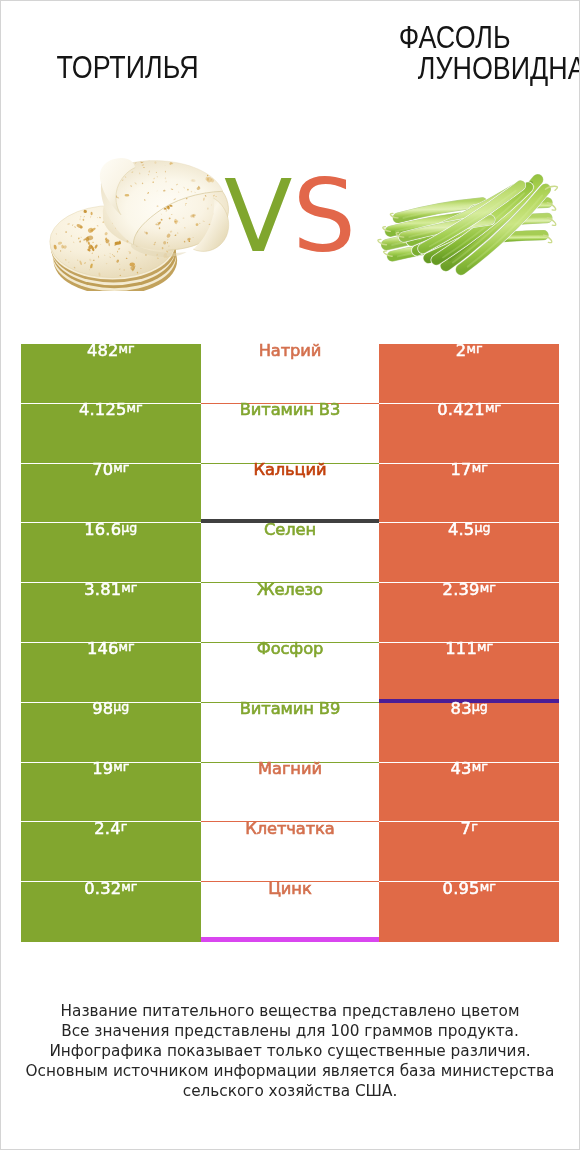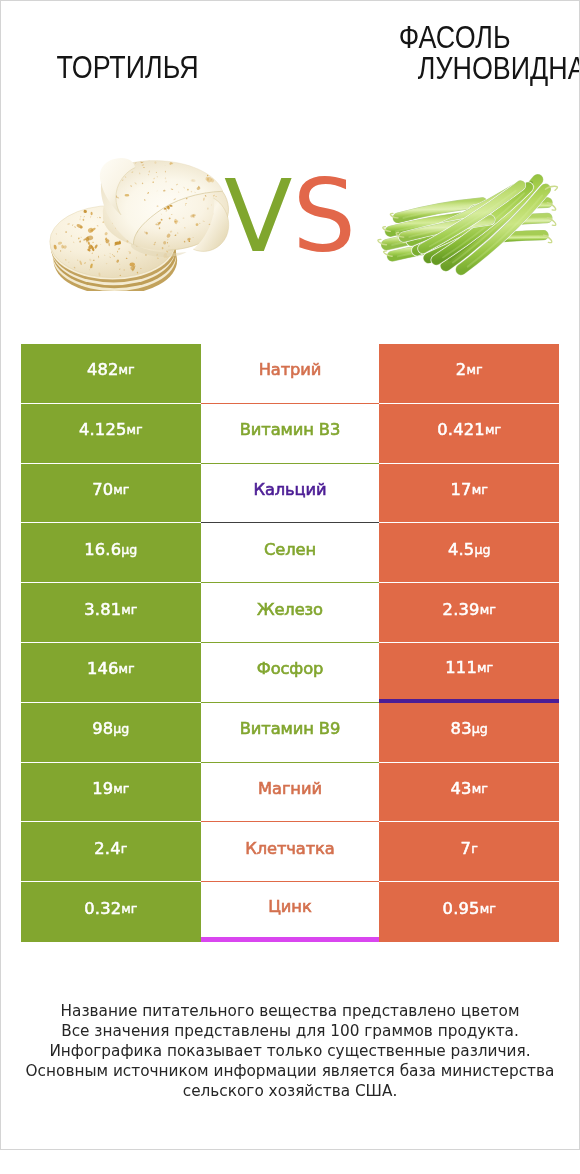--- a/index.html
+++ b/index.html
@@ -13,21 +13,21 @@
   .title.right .tline:nth-child(1){padding-left:330px;box-sizing:border-box;}
   .title.right .tline:nth-child(2){padding-left:347px;box-sizing:border-box;margin-left:48px;}
   .hero{position:absolute;top:0;left:0;width:578px;height:320px;}
   .img-tortilla{position:absolute;left:44px;top:138px;}
   .img-beans{position:absolute;left:368px;top:148px;}
   .vs{position:absolute;left:0;top:166px;width:578px;text-align:center;font-size:100px;line-height:100px;font-weight:400;letter-spacing:0px;font-family:"DejaVu Sans",sans-serif;}
   .vs .v{color:#80a62e;}
   .vs .s{color:#e2674a;}
   .table{position:absolute;left:20px;top:343px;width:538px;}
   .row{display:flex;height:59.8px;}
-  .cell{display:flex;align-items:center;justify-content:center;box-sizing:border-box;}
+  .cell{display:flex;align-items:flex-start;justify-content:center;box-sizing:border-box;}
   .cell>span{position:relative;top:-3.5px;}
   .cleft{width:179.6px;color:#fff;}
   .cmid{width:178.8px;background:#fff;}
   .cright{width:179.6px;color:#fff;}
   .num{font-family:"DejaVu Sans",sans-serif;font-size:16.3px;font-weight:400;-webkit-text-stroke:0.55px;letter-spacing:0.2px;}
   .unit{font-family:"DejaVu Sans",sans-serif;font-size:12.6px;font-weight:400;-webkit-text-stroke:0.45px;}
   .name{font-family:"DejaVu Sans",sans-serif;font-size:16.3px;font-weight:400;-webkit-text-stroke:0.62px;letter-spacing:-0.1px;}
   .footer{position:absolute;left:0;top:1000px;width:578px;text-align:center;font-family:"DejaVu Sans",sans-serif;font-size:15.3px;line-height:20px;color:#262626;}
 </style>
 </head>
@@ -587,21 +587,21 @@
         <div class="cell cright" style="background:#e06a47;border-bottom:1px solid #fff">
           <span class="num">0.421</span>
           <span class="unit">мг</span>
         </div>
       </div>
       <div class="row">
         <div class="cell cleft" style="background:#82a62f;border-bottom:1px solid #fff">
           <span class="num">70</span>
           <span class="unit">мг</span>
         </div>
-        <div class="cell cmid" style="color:#4c1d95;border-bottom:1px solid #404040">
+        <div class="cell cmid" style="color:#c2410c;border-bottom:4px solid #404040">
           <span class="name">Кальций</span>
         </div>
         <div class="cell cright" style="background:#e06a47;border-bottom:1px solid #fff">
           <span class="num">17</span>
           <span class="unit">мг</span>
         </div>
       </div>
       <div class="row">
         <div class="cell cleft" style="background:#82a62f;border-bottom:1px solid #fff">
           <span class="num">16.6</span>

